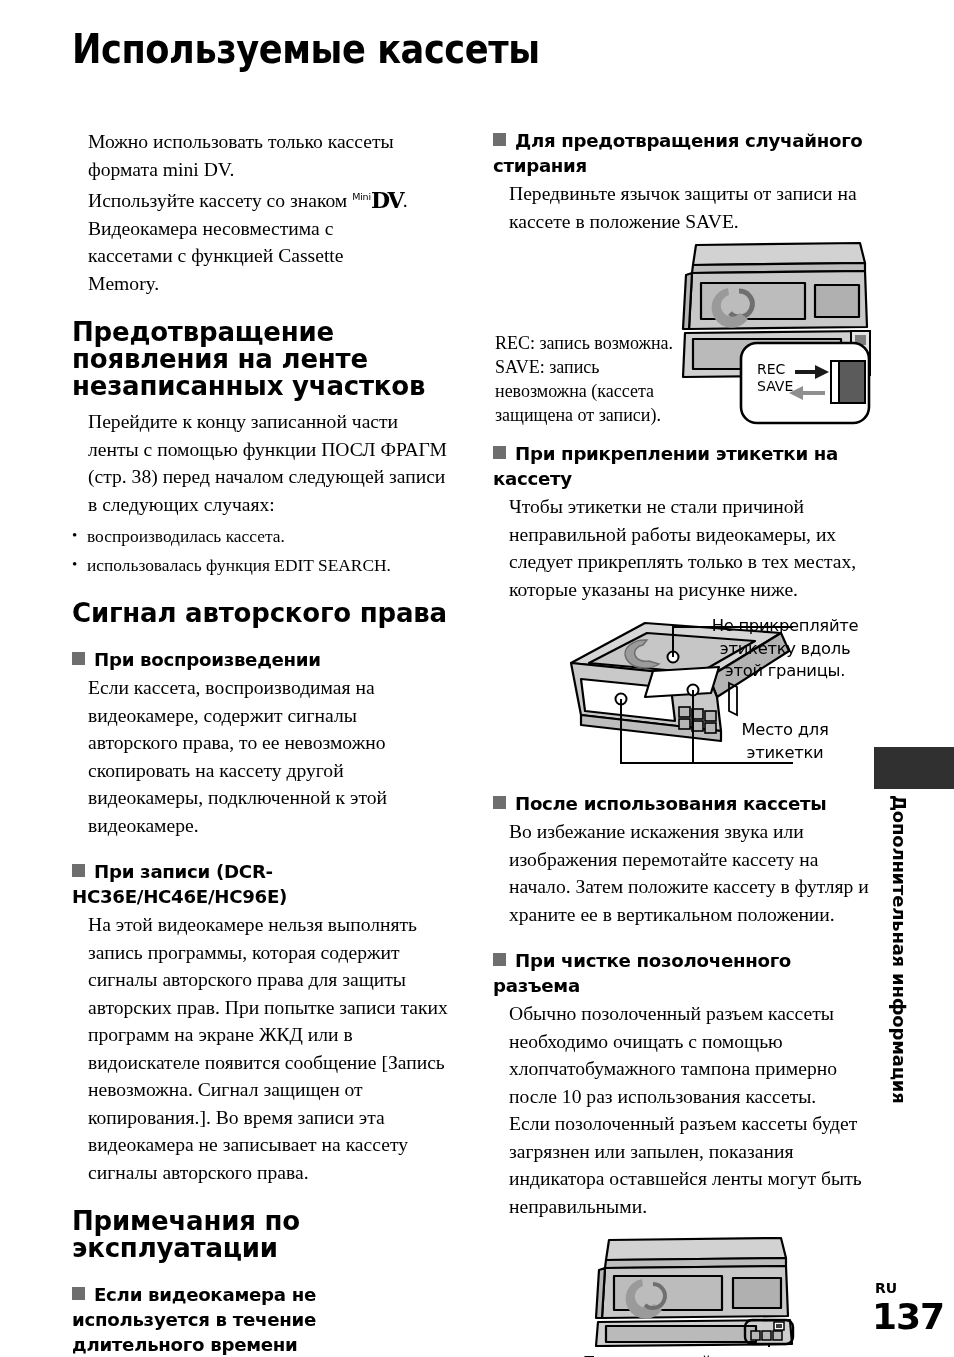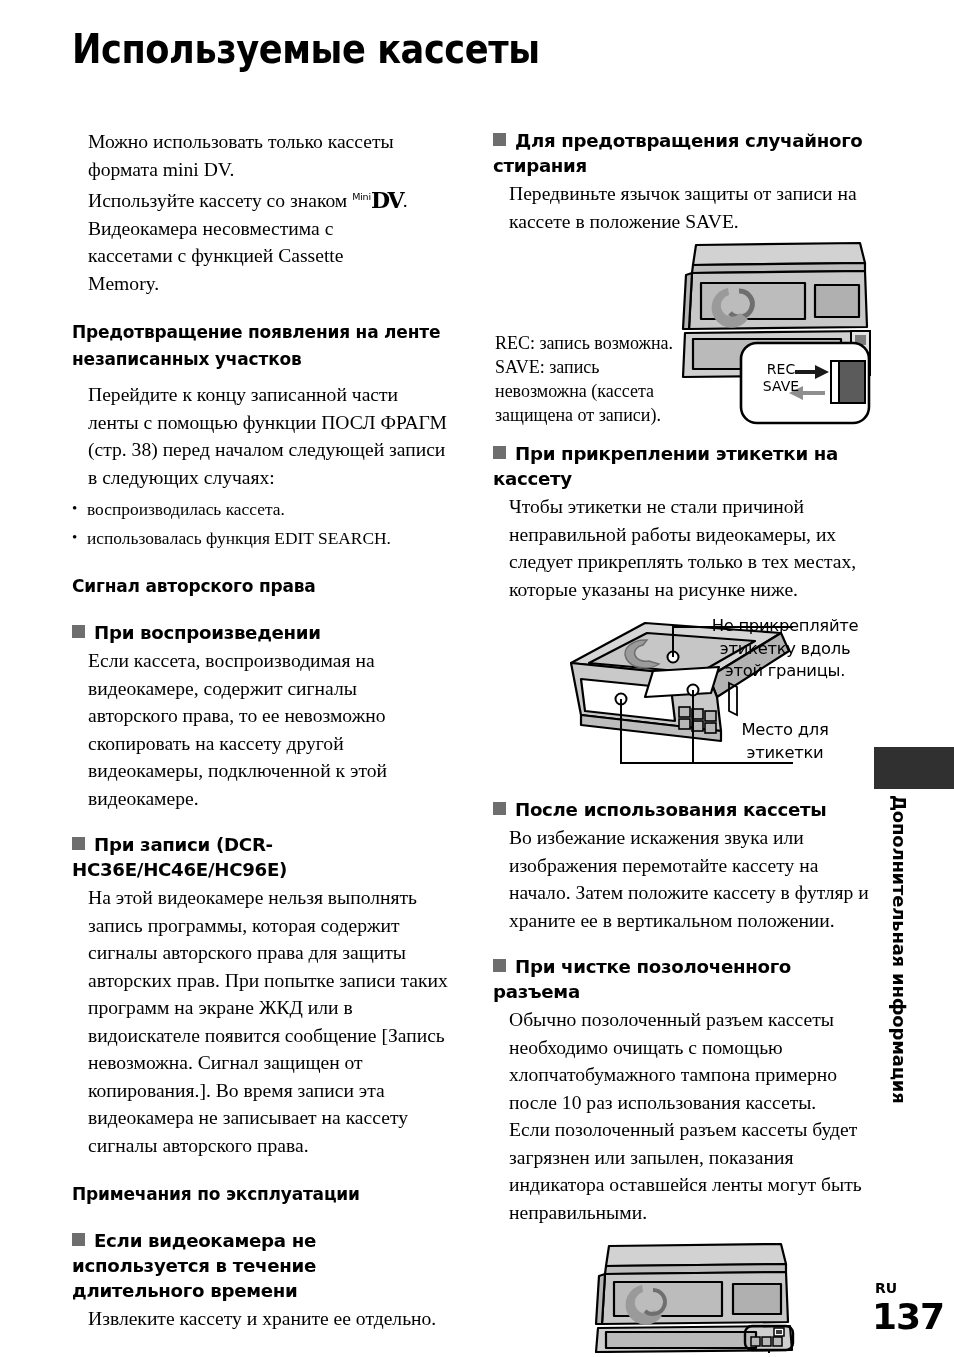--- a/index.html
+++ b/index.html
@@ -48,21 +48,21 @@
     font-size: 19.6px;
     line-height: 27.5px;
     margin: 0 0 0 16px;
     text-align: left;
   }
   p.body + p.body { margin-top: 0; }
 
   h2.sec {
     font-family: "DejaVu Sans", sans-serif;
     font-weight: bold;
-    font-size: 17px;
+    font-size: 26px;
     line-height: 27px;
     margin: 22px 0 8px 0;
     letter-spacing: -0.2px;
   }
 
   h3.sub {
     font-family: "DejaVu Sans", sans-serif;
     font-weight: bold;
     font-size: 18.2px;
     line-height: 25px;
@@ -299,21 +299,21 @@
         </g>
 
         <g>
           <line x1="64" y1="52" x2="86" y2="52" stroke="#8f8f8f" stroke-width="4"></line>
           <polygon points="64,45 50,52 64,59" fill="#8f8f8f"></polygon>
         </g>
 
         <rect x="92" y="20" width="8" height="42" fill="#ffffff" stroke="#000" stroke-width="2"></rect>
         <rect x="100" y="20" width="26" height="42" fill="#5b5b5b" stroke="#000" stroke-width="2"></rect>
       </svg>
-      <div style="position:absolute; left:264px; top:126px; font-family:'DejaVu Sans',sans-serif; font-size:14px; line-height:17px; text-align:center; width:48px">
+      <div style="position:absolute; left:264px; top:126px; font-family:'DejaVu Sans',sans-serif; font-size:14px; line-height:17px; text-align:left; width:48px">
         <span>REC</span><br>
         <span>SAVE</span>
       </div>
     </div>
 
     <h3 class="sub" style="margin-top:6px">
       <span class="sqbullet"></span><span>При прикреплении этикетки на кассету</span>
     </h3>
     <p class="body">Чтобы этикетки не стали причиной неправильной работы видеокамеры, их следует прикреплять только в тех местах, которые указаны на рисунке ниже.</p>
 
@@ -366,21 +366,21 @@
         <span>этикетку вдоль</span><br>
         <span>этой границы.</span>
       </div>
 
       <div class="fig-label-sans" style="position:absolute; left:207px; top:108px; width:170px">
         <span>Место для</span><br>
         <span>этикетки</span>
       </div>
     </div>
 
-    <h3 class="sub" style="margin-top:18px">
+    <h3 class="sub" style="margin-top:12px">
       <span class="sqbullet"></span><span>После использования кассеты</span>
     </h3>
     <p class="body">Во избежание искажения звука или изображения перемотайте кассету на начало. Затем положите кассету в футляр и храните ее в вертикальном положении.</p>
 
     <h3 class="sub">
       <span class="sqbullet"></span><span>При чистке позолоченного разъема</span>
     </h3>
     <p class="body">Обычно позолоченный разъем кассеты необходимо очищать с помощью хлопчатобумажного тампона примерно после 10 раз использования кассеты.</p>
     <p class="body">Если позолоченный разъем кассеты будет загрязнен или запылен, показания индикатора оставшейся ленты могут быть неправильными.</p>
 

